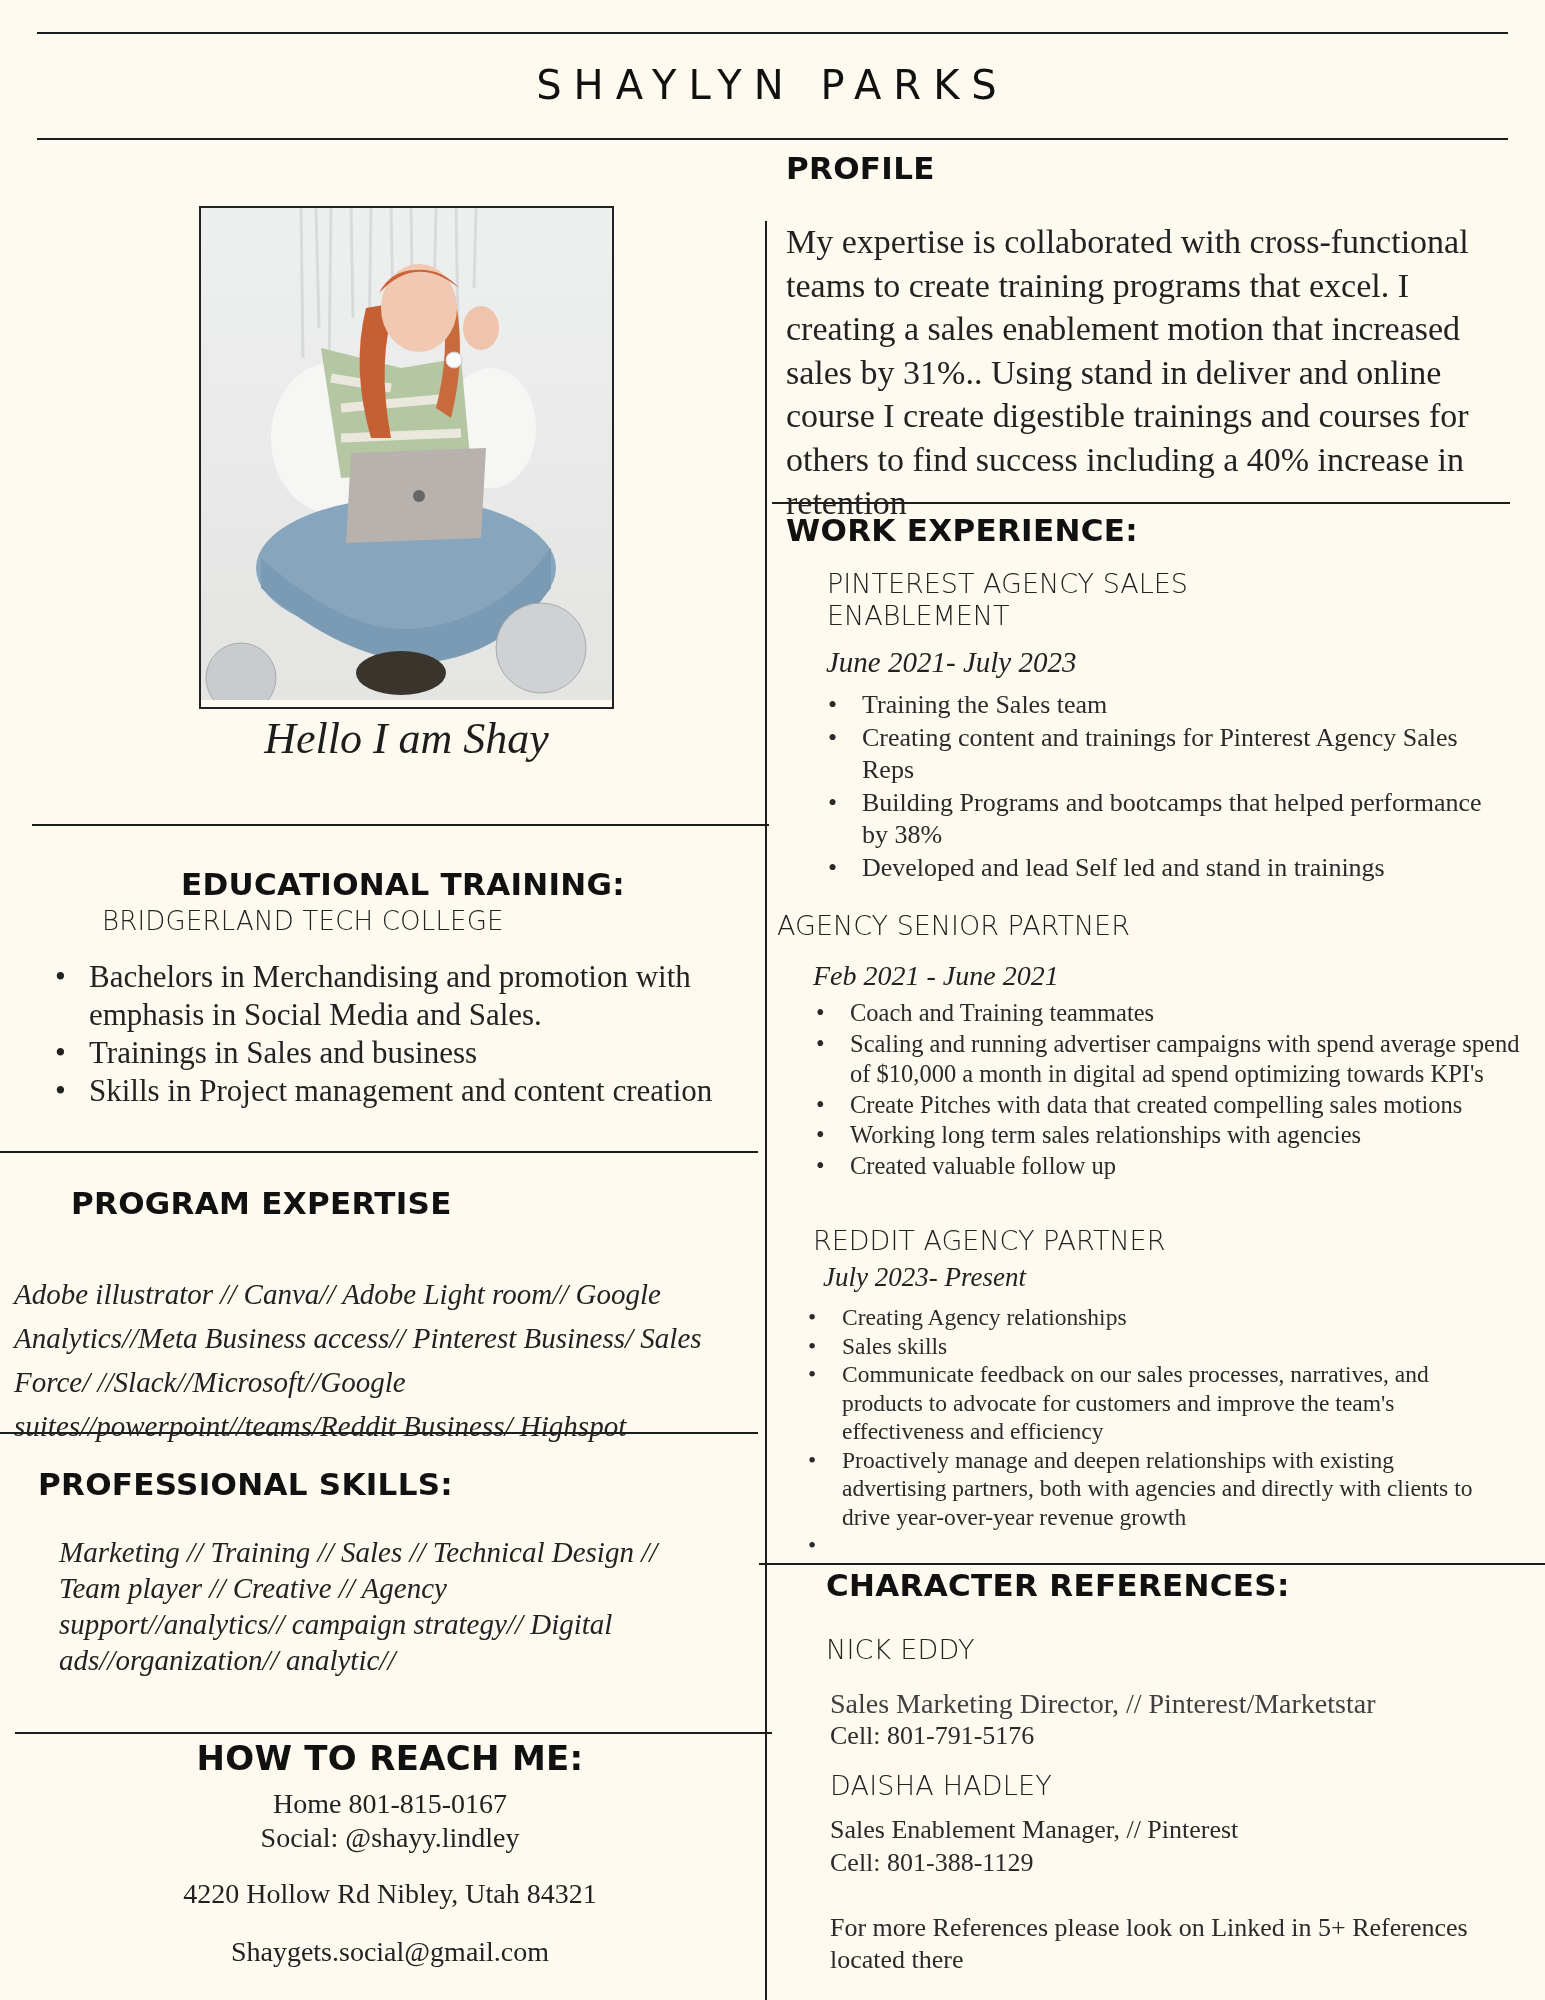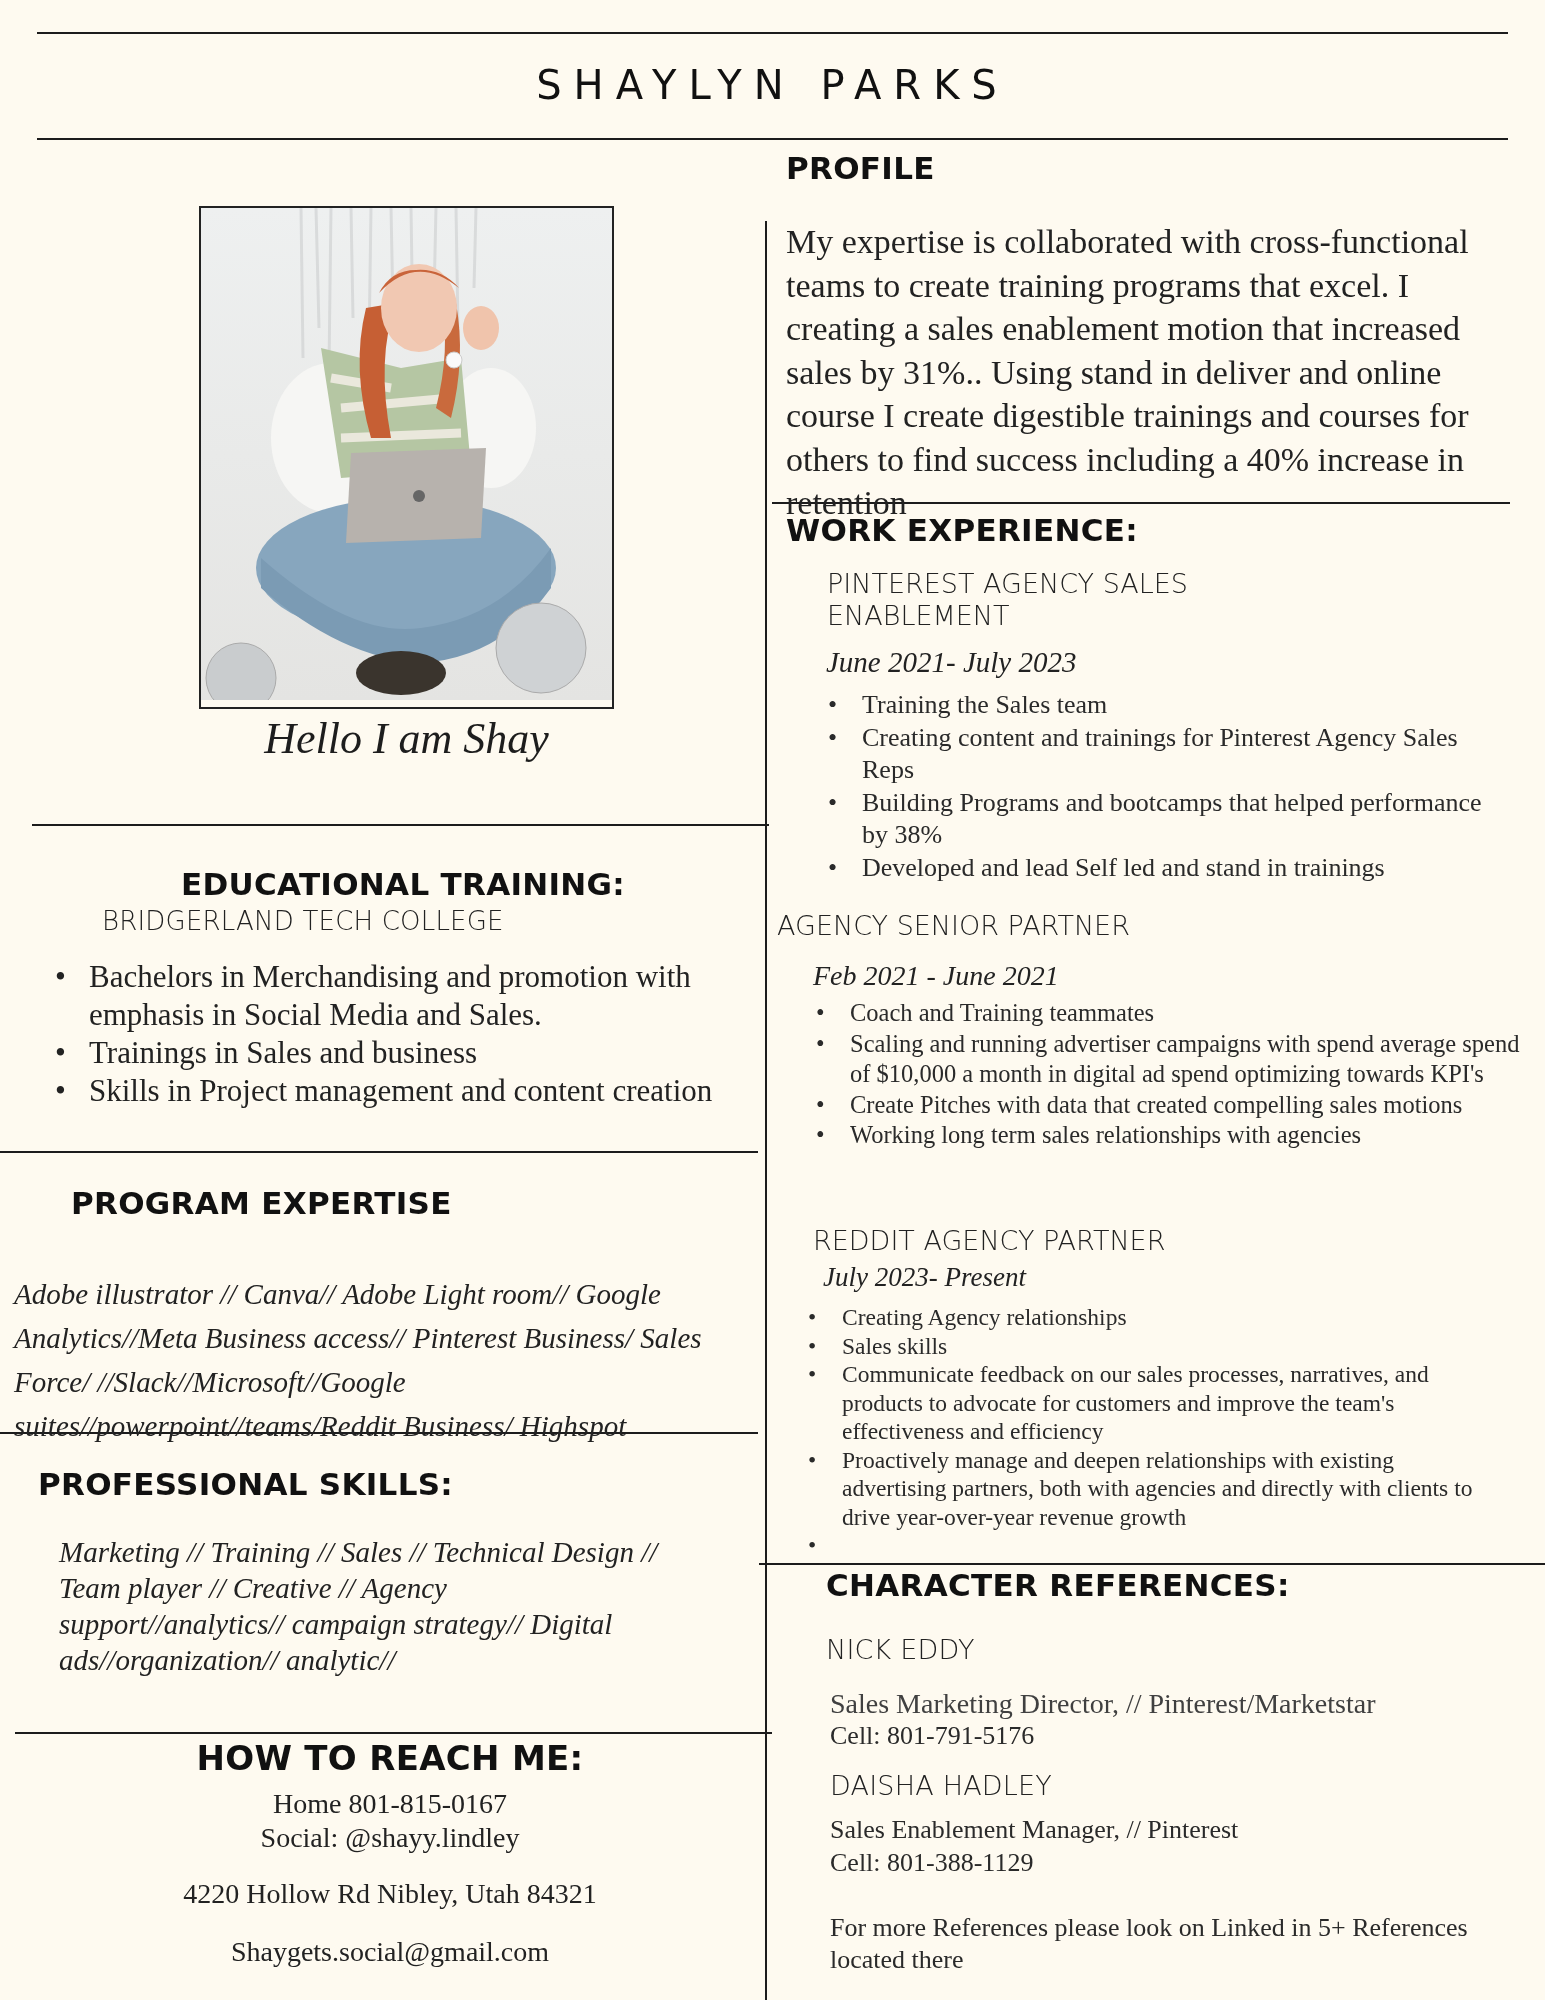--- a/index.html
+++ b/index.html
@@ -121,20 +121,21 @@
   <li>Developed and lead Self led and stand in trainings</li>
 </ul>
 
 <div class="abs exp-title" style="left:777px; top:910px; font-size:27px;">AGENCY SENIOR PARTNER</div>
 <div class="abs dates" style="left:813px; top:960px; font-size:28px;">Feb 2021 - June 2021</div>
 <ul class="abs bul2" style="left:850px; top:998px; width:695px;">
   <li>Coach and Training teammates</li>
   <li>Scaling and running advertiser campaigns with spend average spend of $10,000 a month in digital ad spend optimizing towards KPI's</li>
   <li>Create Pitches with data that created compelling sales motions</li>
   <li>Working long term sales relationships  with agencies</li>
+  <li>Created valuable follow up</li>
 </ul>
 
 <div class="abs exp-title" style="left:813px; top:1225px; font-size:27px;">REDDIT AGENCY PARTNER</div>
 <div class="abs dates" style="left:823px; top:1262px; font-size:27px;">July 2023- Present</div>
 <ul class="abs bul3" style="left:842px; top:1303px; width:650px;">
   <li>Creating Agency relationships</li>
   <li>Sales skills</li>
   <li>Communicate feedback on our sales processes, narratives, and products to advocate for customers and improve the team's effectiveness and efficiency</li>
   <li>Proactively manage and deepen relationships with existing advertising partners, both with agencies and directly with clients to drive year-over-year revenue growth</li>
   <li style="height:28.5px;"></li>

